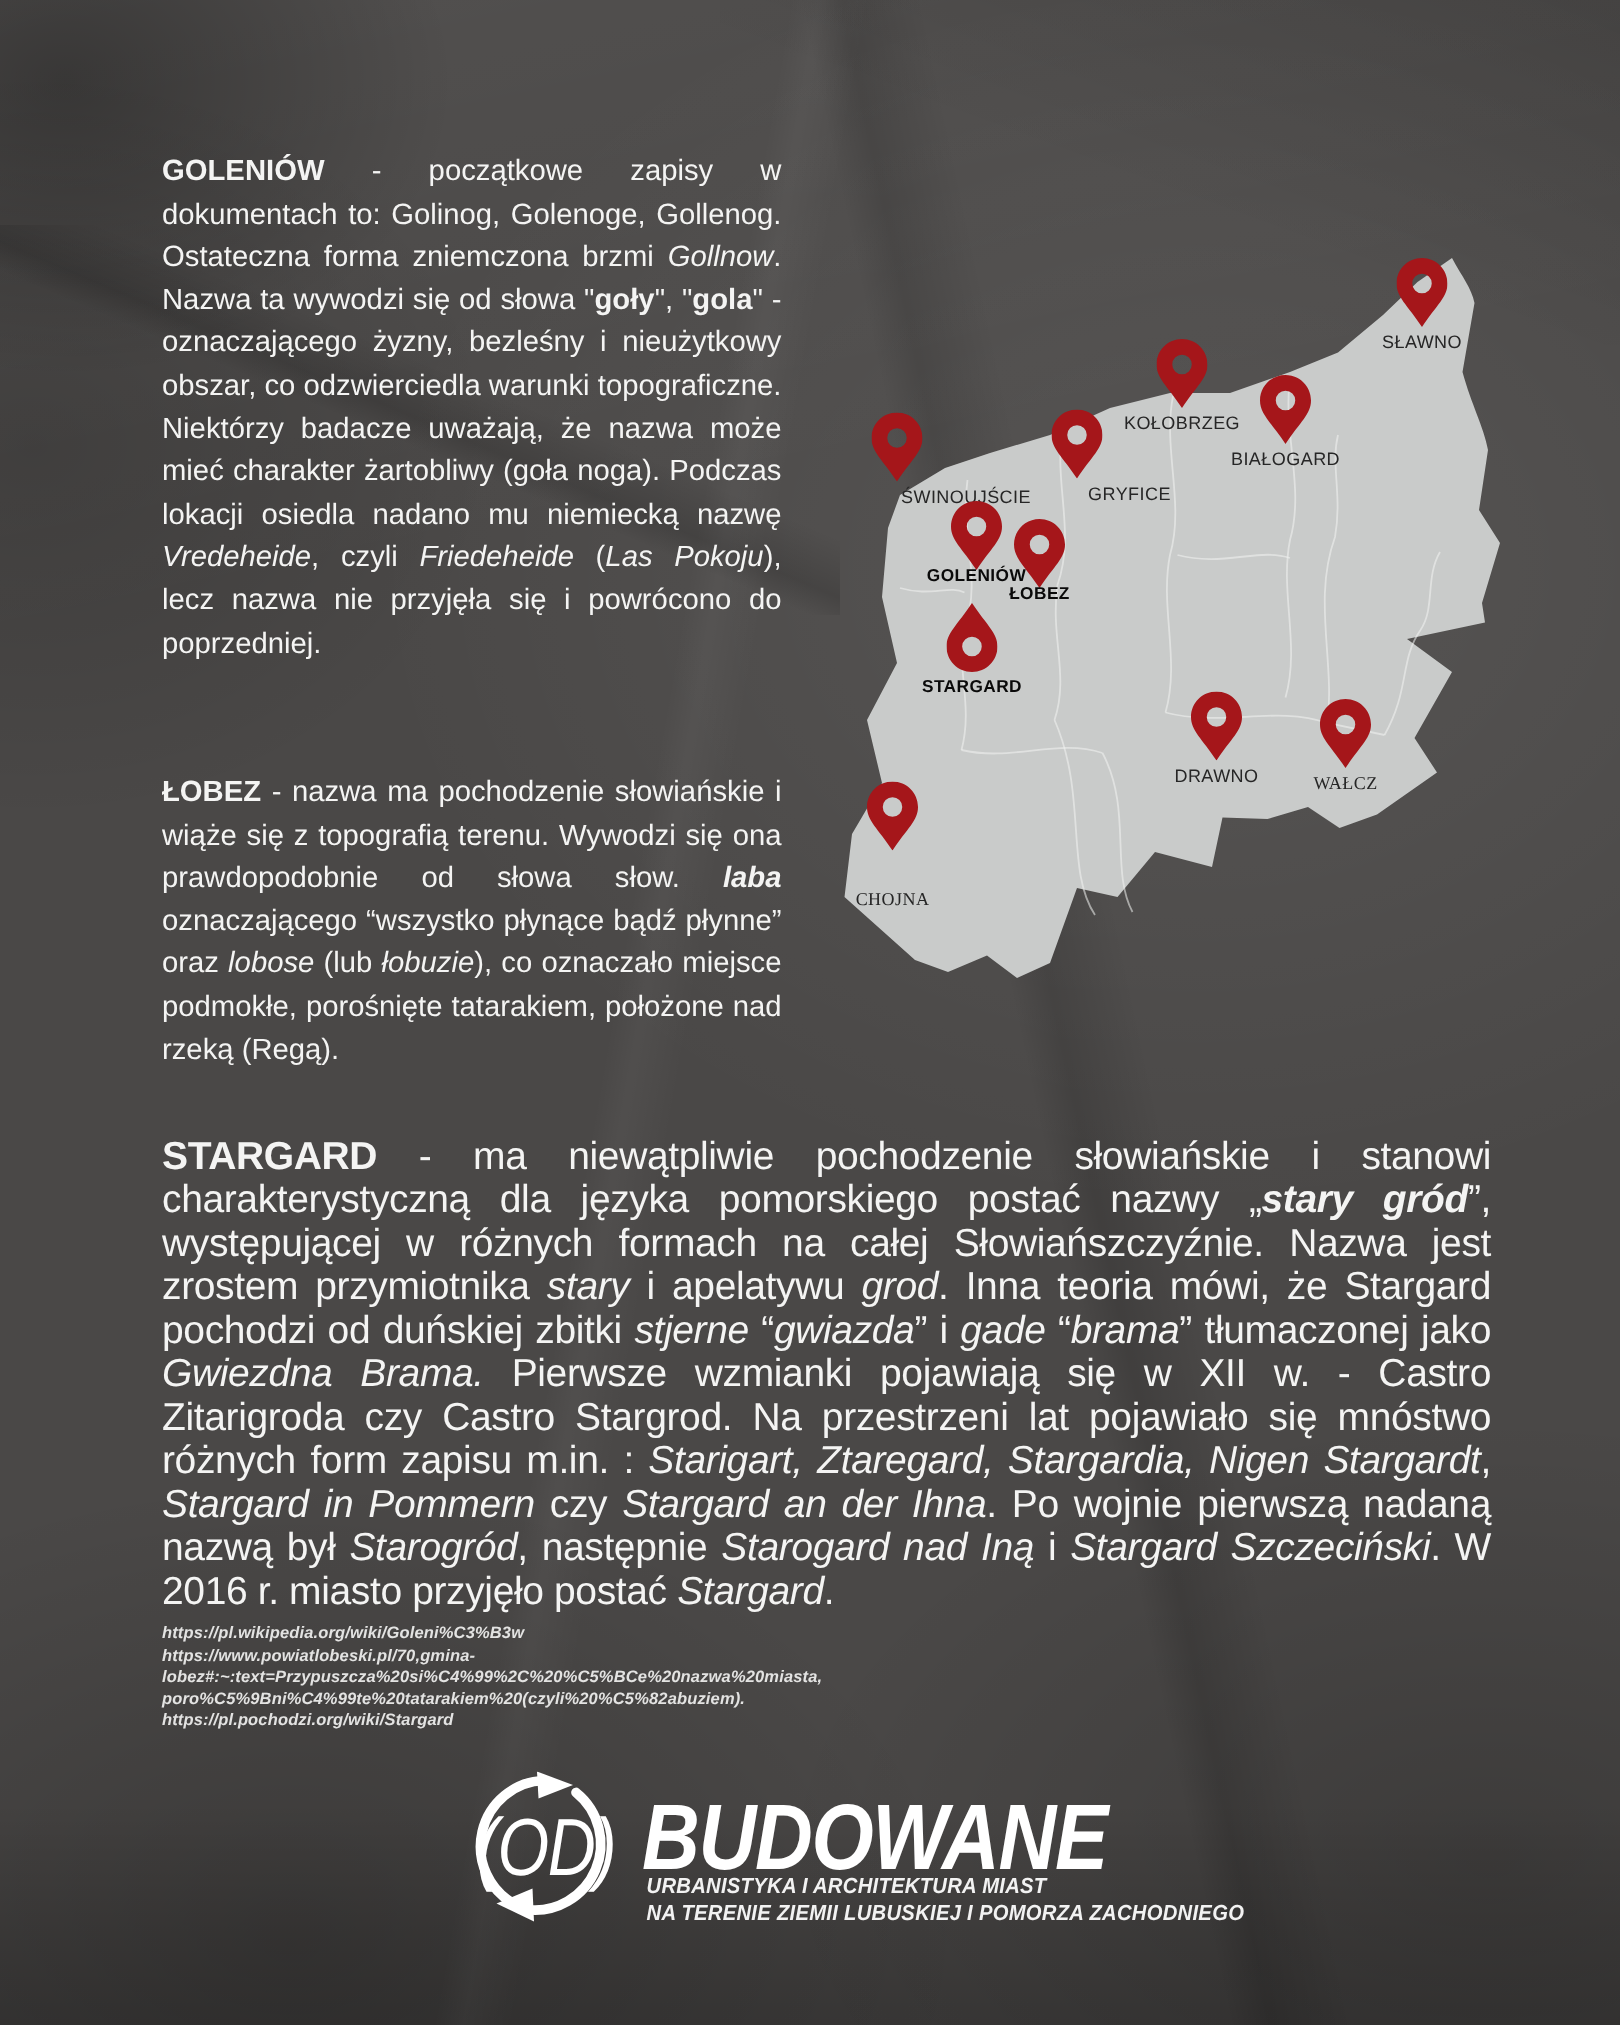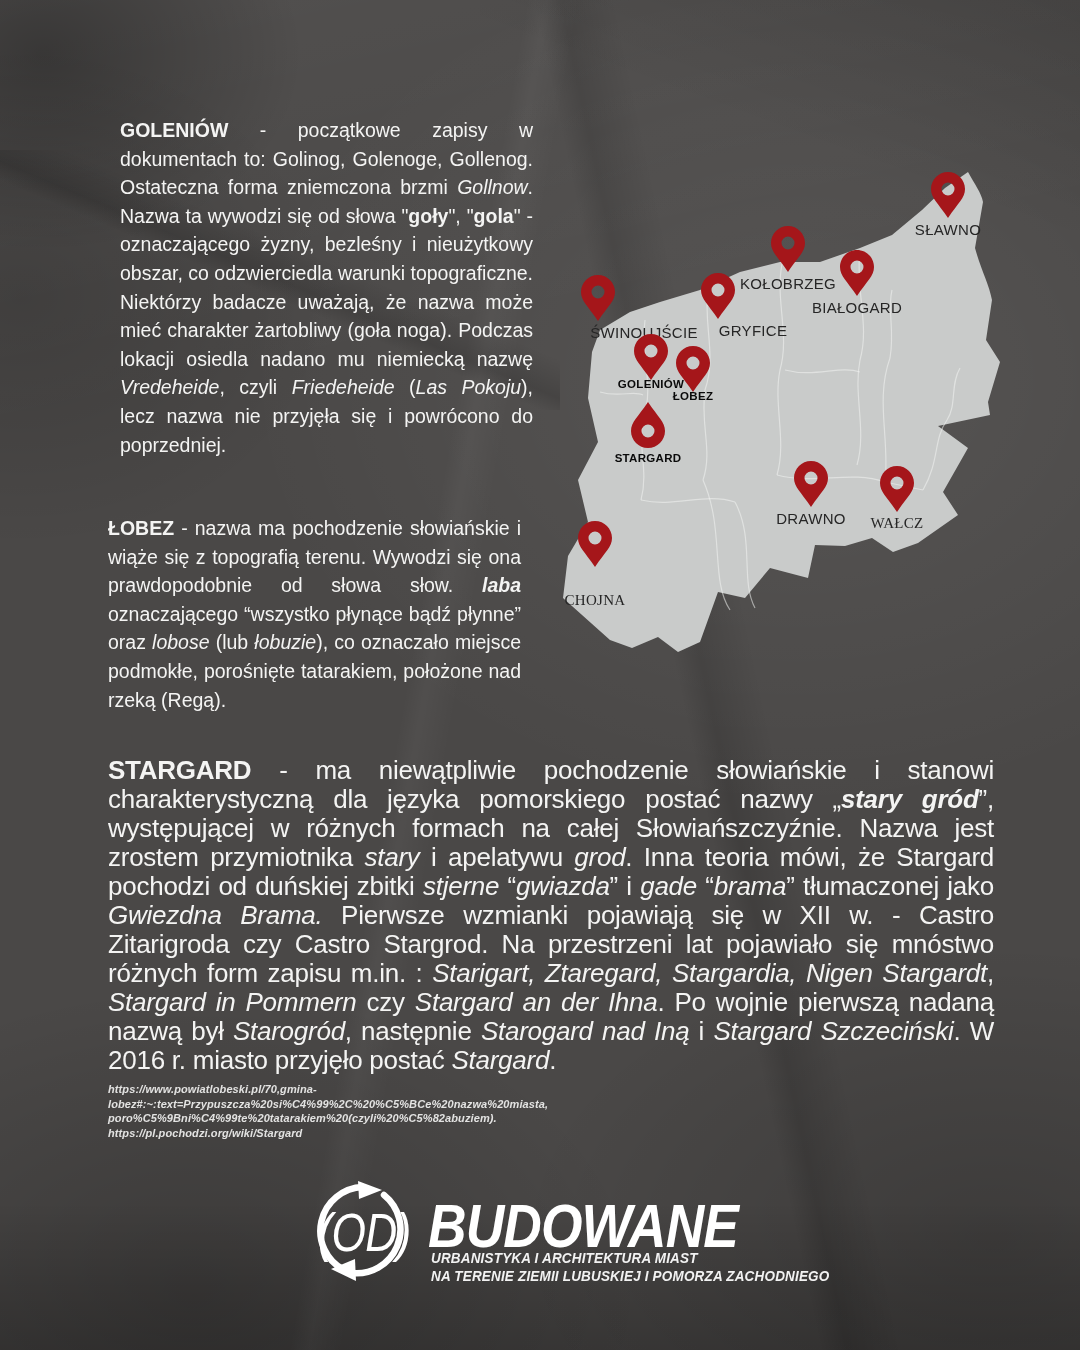--- a/index.html
+++ b/index.html
@@ -27,35 +27,35 @@
     background:linear-gradient(23deg, transparent 46%, rgba(0,0,0,0.14) 50%, transparent 58%);}
   .crease2{position:absolute;right:0;top:0;width:600px;height:230px;
     background:linear-gradient(200deg, rgba(0,0,0,0.12), transparent 55%);}
 
   
   .article{
     position:absolute;left:108px;width:413px;
     color:#f4f4f3;font-size:19.5px;line-height:28.6px;
     text-align:justify;
   }
-  #article-goleniow{top:116px;margin-left:12px;}
+  #article-goleniow{top:100px;}
   #article-lobez{top:514px;}
   #article-stargard{top:756px;width:886px;font-size:26px;line-height:29px;letter-spacing:-0.25px;}
   .article .b{font-weight:700;}
   .article .i{font-style:italic;}
 
   
   .map-layer{position:absolute;left:0;top:0;width:1080px;height:1350px;}
   .map-svg{position:absolute;left:545px;top:140px;}
   .pin{position:absolute;width:34px;height:46px;}
   .pin.flipped{transform:rotate(180deg);}
   .pin svg{display:block;}
   .pin-label{
     position:absolute;transform:translateX(-50%);
-    font-size:15px;letter-spacing:0.3px;color:#262626;white-space:nowrap;
+    font-size:12px;letter-spacing:0.3px;color:#262626;white-space:nowrap;
   }
   .pin-label.bold{font-weight:700;font-size:11.5px;color:#0a0a0a;}
 
   
   .sources{
     position:absolute;left:108px;top:1082px;
     font-size:11px;line-height:14.5px;font-style:italic;font-weight:700;
     color:#e3e3e2;letter-spacing:0.1px;
   }
 
@@ -177,20 +177,21 @@
       </div>
       <div class="pin-label" style="left: 595px; top: 592px; font-family: Liberation Serif, serif;">CHOJNA</div>
     </div>
 </div>
 
 <div class="article" id="article-goleniow"><span class="b">GOLENIÓW</span><span> - początkowe zapisy w dokumentach to: Golinog, Golenoge, Gollenog. Ostateczna forma zniemczona brzmi </span><span class="i">Gollnow</span><span>. Nazwa ta wywodzi się od słowa "</span><span class="b">goły</span><span>", "</span><span class="b">gola</span><span>" - oznaczającego żyzny, bezleśny i nieużytkowy obszar, co odzwierciedla warunki topograficzne. Niektórzy badacze uważają, że nazwa może mieć charakter żartobliwy (goła noga). Podczas lokacji osiedla nadano mu niemiecką nazwę </span><span class="i">Vredeheide</span><span>, czyli </span><span class="i">Friedeheide</span><span> (</span><span class="i">Las Pokoju</span><span>), lecz nazwa nie przyjęła się i powrócono do poprzedniej.</span></div>
 <div class="article" id="article-lobez"><span class="b">ŁOBEZ</span><span> - nazwa ma pochodzenie słowiańskie i wiąże się z topografią terenu. Wywodzi się ona prawdopodobnie od słowa słow. </span><span class="b i">laba</span><span> oznaczającego “wszystko płynące bądź płynne” oraz </span><span class="i">lobose</span><span> (lub </span><span class="i">łobuzie</span><span>), co oznaczało miejsce podmokłe, porośnięte tatarakiem, położone nad rzeką (Regą).</span></div>
 <div class="article" id="article-stargard"><span class="b">STARGARD</span><span> - ma niewątpliwie pochodzenie słowiańskie i stanowi charakterystyczną dla języka pomorskiego postać nazwy „</span><span class="b i">stary gród</span><span>”, występującej w różnych formach na całej Słowiańszczyźnie. Nazwa jest zrostem przymiotnika </span><span class="i">stary</span><span> i apelatywu </span><span class="i">grod</span><span>. Inna teoria mówi, że Stargard pochodzi od duńskiej zbitki </span><span class="i">stjerne</span><span> “</span><span class="i">gwiazda</span><span>” i </span><span class="i">gade</span><span> “</span><span class="i">brama</span><span>” tłumaczonej jako </span><span class="i">Gwiezdna Brama.</span><span> Pierwsze wzmianki pojawiają się w XII w. - Castro Zitarigroda czy Castro Stargrod. Na przestrzeni lat pojawiało się mnóstwo różnych form zapisu m.in. : </span><span class="i">Starigart, Ztaregard, Stargardia, Nigen Stargardt</span><span>, </span><span class="i">Stargard in Pommern</span><span> czy </span><span class="i">Stargard an der Ihna</span><span>. Po wojnie pierwszą nadaną nazwą był </span><span class="i">Starogród</span><span>, następnie </span><span class="i">Starogard nad Iną</span><span> i </span><span class="i">Stargard Szczeciński</span><span>. W 2016 r. miasto przyjęło postać </span><span class="i">Stargard</span><span>.</span></div>
 
 <div class="sources">
+    <div>https://pl.wikipedia.org/wiki/Goleni%C3%B3w</div>
     <div>https://www.powiatlobeski.pl/70,gmina-</div>
     <div>lobez#:~:text=Przypuszcza%20si%C4%99%2C%20%C5%BCe%20nazwa%20miasta,</div>
     <div>poro%C5%9Bni%C4%99te%20tatarakiem%20(czyli%20%C5%82abuziem).</div>
     <div>https://pl.pochodzi.org/wiki/Stargard</div>
   </div>
 
 <div class="logo">
   <svg class="logo-mark" width="114" height="102" viewBox="0 0 114 102">
     <g stroke="#ffffff" stroke-width="6.5" fill="none" stroke-linecap="round">
       <path d="M38,89 A44,44 0 0 1 57,6"></path>

